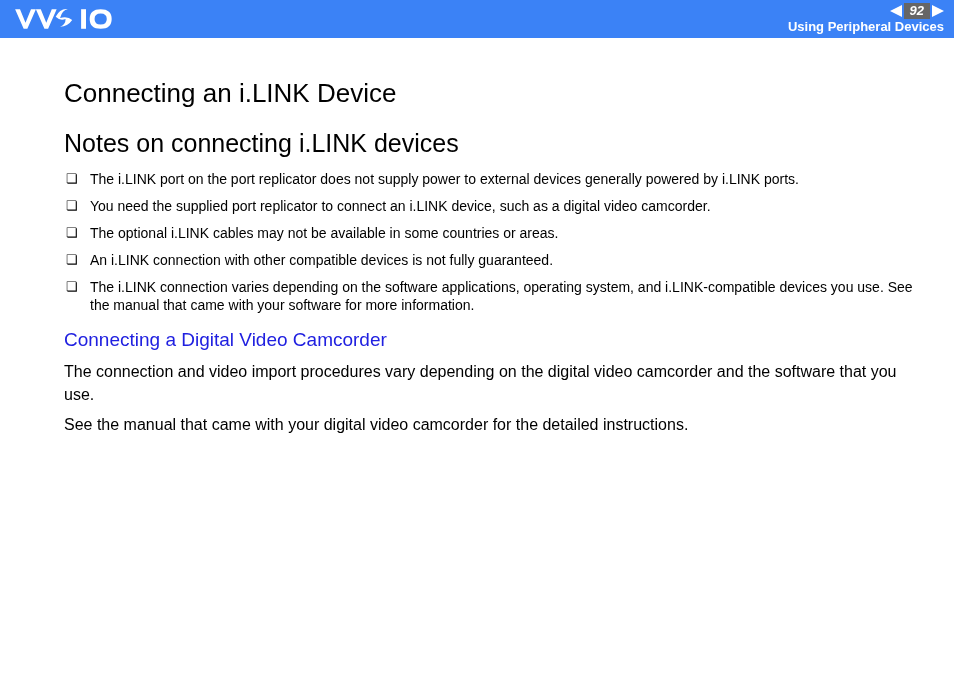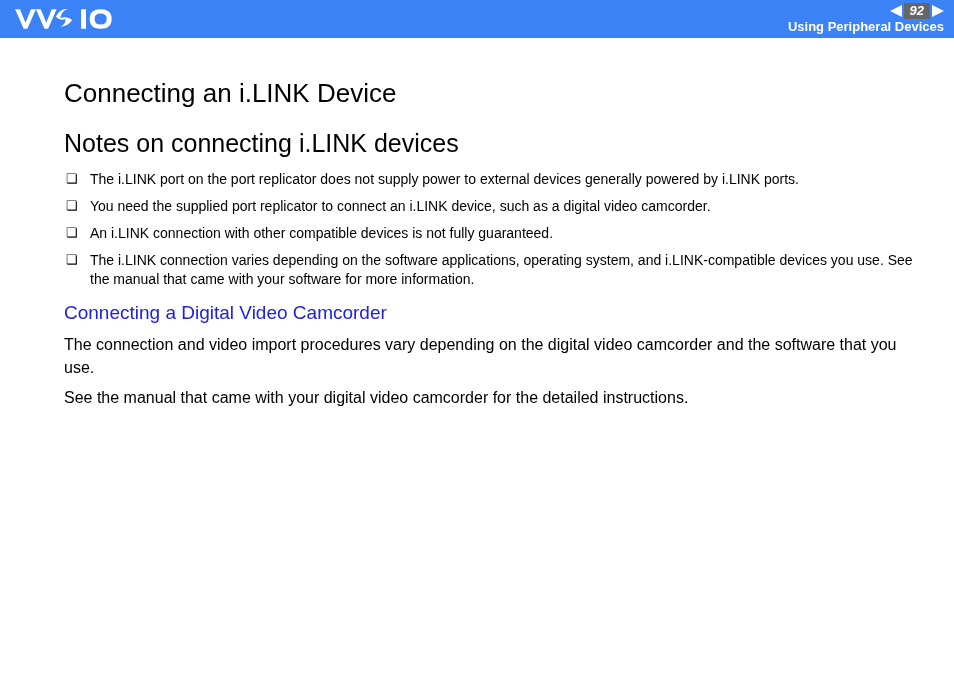--- a/index.html
+++ b/index.html
@@ -142,19 +142,20 @@
     <div class="section-name">Using Peripheral Devices</div>
   </div>
 </div>
 
 <div class="content">
   <h1 class="h1">Connecting an i.LINK Device</h1>
   <h2 class="h2">Notes on connecting i.LINK devices</h2>
   <ul class="note-list">
     <li>The i.LINK port on the port replicator does not supply power to external devices generally powered by i.LINK ports.</li>
     <li>You need the supplied port replicator to connect an i.LINK device, such as a digital video camcorder.</li>
+    <li>The optional i.LINK cables may not be available in some countries or areas.</li>
     <li>An i.LINK connection with other compatible devices is not fully guaranteed.</li>
     <li>The i.LINK connection varies depending on the software applications, operating system, and i.LINK-compatible devices you use. See the manual that came with your software for more information.</li>
   </ul>
   <h3 class="h3">Connecting a Digital Video Camcorder</h3>
   <p class="para">The connection and video import procedures vary depending on the digital video camcorder and the software that you use.</p>
   <p class="para">See the manual that came with your digital video camcorder for the detailed instructions.</p>
 </div>
 
 </body></html>

